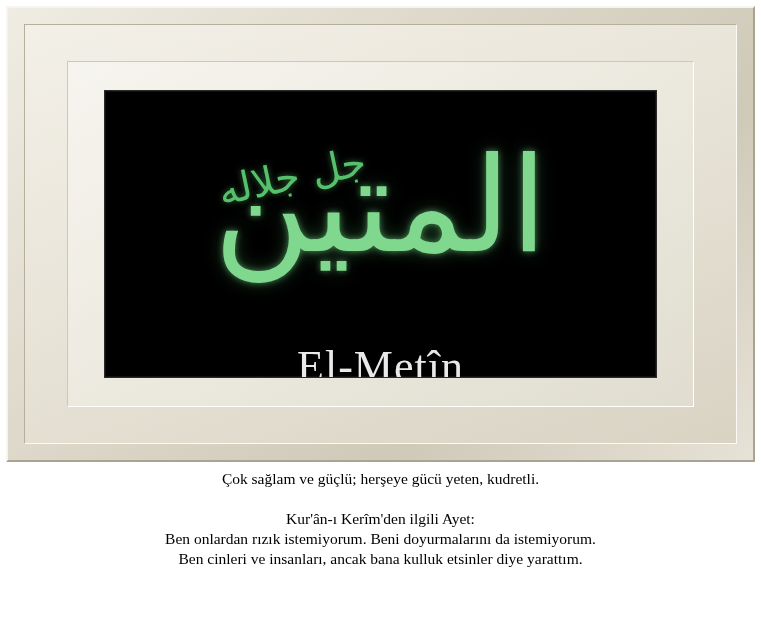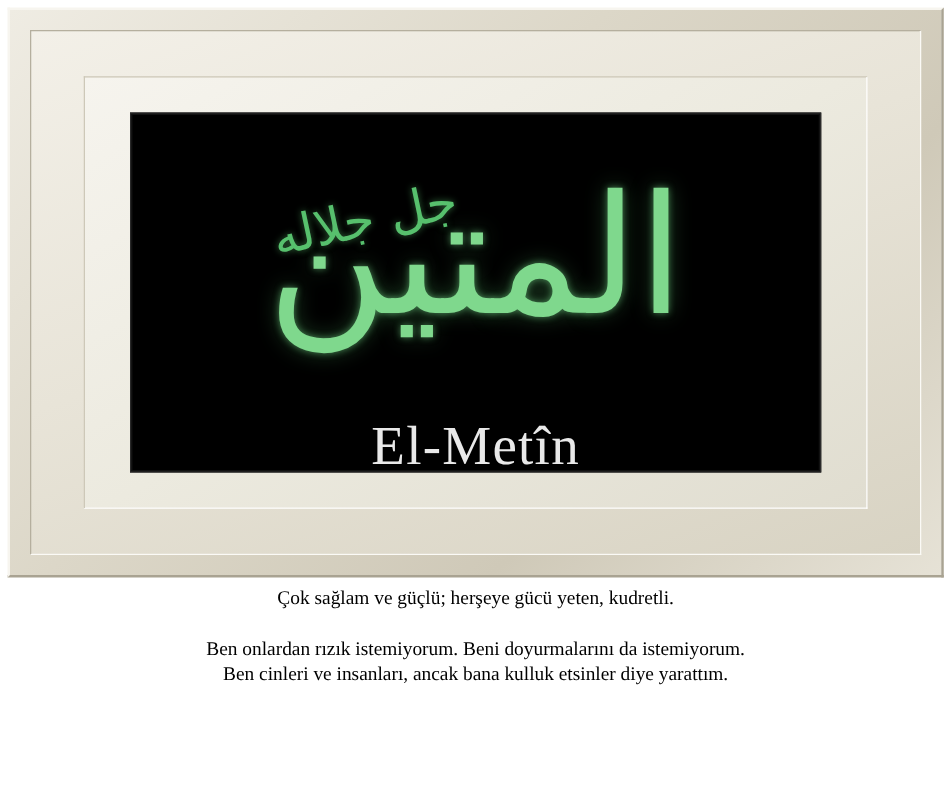--- a/index.html
+++ b/index.html
@@ -97,21 +97,21 @@
     font-family: "DejaVu Sans", sans-serif;
     font-size: 40px;
     transform: rotate(-12deg);
     text-shadow: 0 0 6px rgba(100, 210, 120, 0.5);
     direction: rtl;
   }
   .latin-name {
     position: absolute;
     left: 0;
     right: 0;
-    top: 240px;
+    top: 250px;
     text-align: center;
     color: #e9e9e9;
     font-family: "Liberation Serif", serif;
     font-size: 44px;
     letter-spacing: 1px;
     text-shadow: 0 1px 2px rgba(0,0,0,0.8);
   }
 
   
   .caption {
@@ -148,17 +148,18 @@
           <div class="calligraphy">المتين</div>
           <div class="jalla">جل جلاله</div>
           <div class="latin-name">El-Metîn</div>
         </div>
       </div>
     </div>
   </div>
 
   <div class="caption">
     <div class="meaning">Çok sağlam ve güçlü; herşeye gücü yeten, kudretli.</div>
+    <div class="ayah-heading">Kur'ân-ı Kerîm'den ilgili Ayet:</div>
     <div class="ayah-line">Ben onlardan rızık istemiyorum. Beni doyurmalarını da istemiyorum.</div>
     <div class="ayah-line">Ben cinleri ve insanları, ancak bana kulluk etsinler diye yarattım.</div>
   </div>
 
 </div>
 
 </body></html>

